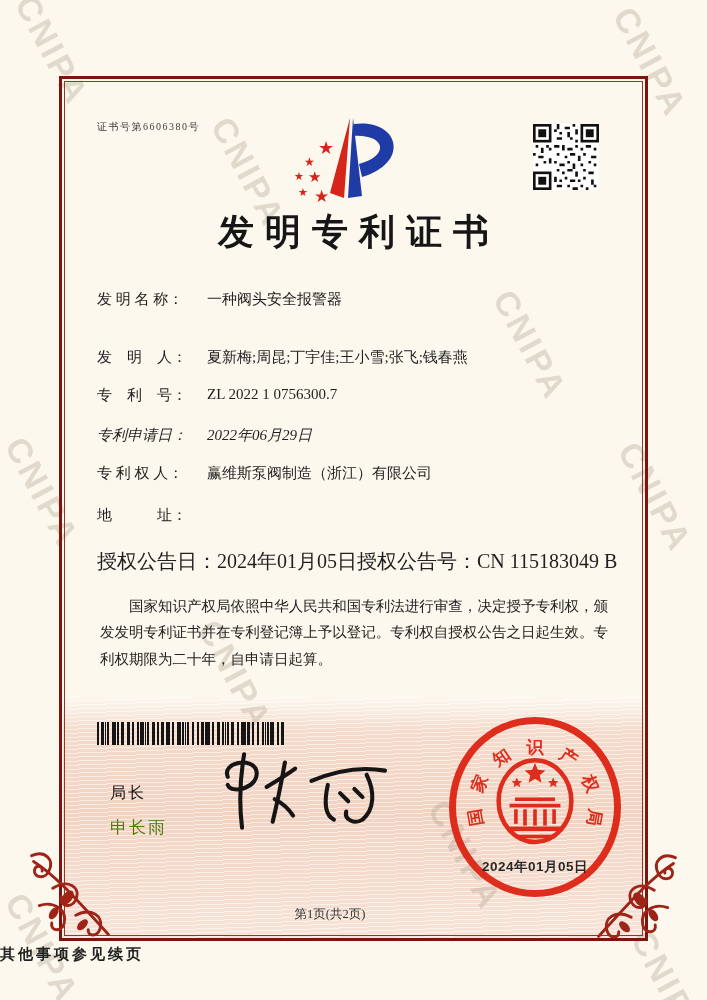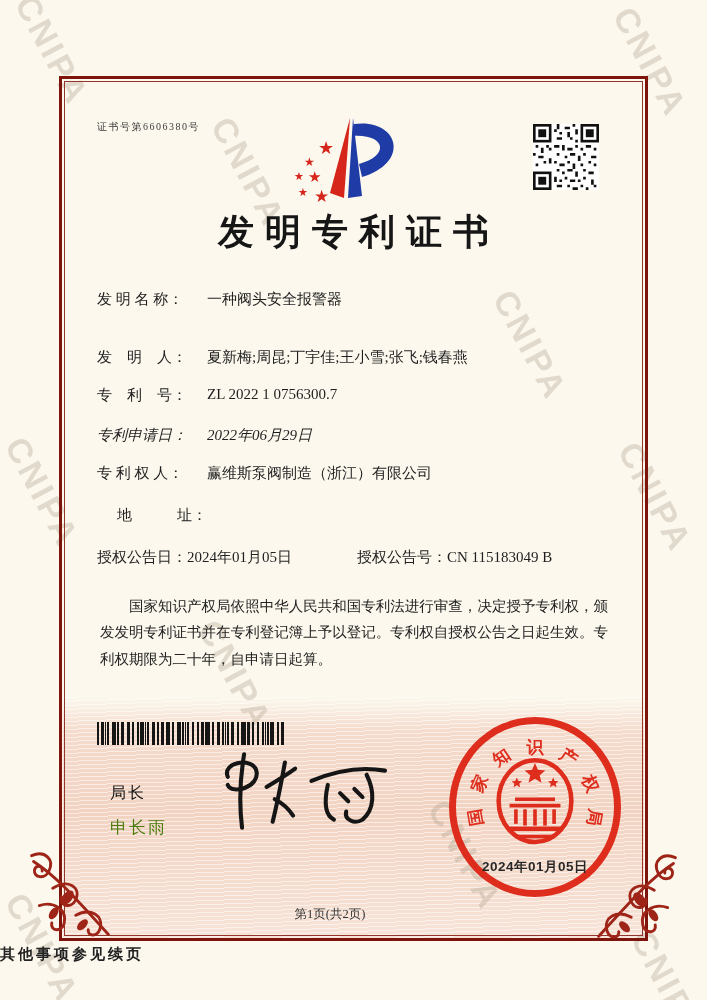--- a/index.html
+++ b/index.html
@@ -32,22 +32,22 @@
            letter-spacing:1.5px;}
   .logo{position:absolute;z-index:3;left:292px;top:114px;width:120px;height:92px;}
   .qr{position:absolute;z-index:3;left:533px;top:124px;width:66px;height:66px;background:#fff;}
   .title{position:absolute;z-index:3;left:0;top:208px;width:707px;text-align:center;
          font-size:36px;font-weight:700;color:#161616;letter-spacing:11px;text-indent:11px;}
 
   
   .row{position:absolute;z-index:3;left:97px;width:520px;display:flex;font-size:15px;color:#1f1f1f;}
   .row .lbl{flex:0 0 110px;white-space:nowrap;}
   .row .val{flex:1;}
-  .r1{top:290px;} .r2{top:348px;} .r3{top:386px;} .r4{top:426px;font-style:italic;} .r5{top:464px;align-items:center;} .r6{top:506px;text-align:right;}
-  .grant-row{position:absolute;z-index:3;left:97px;top:548px;width:540px;font-size:15px;color:#1f1f1f;}
+  .r1{top:290px;} .r2{top:348px;} .r3{top:386px;} .r4{top:426px;font-style:italic;} .r5{top:464px;align-items:center;} .r6{top:506px;}
+  .grant-row{position:absolute;z-index:3;left:97px;top:548px;width:540px;font-size:20px;color:#1f1f1f;}
   .grant-no{position:absolute;left:260px;top:0;white-space:nowrap;}
 
   
   .paras{position:absolute;z-index:3;left:92px;top:585px;width:524px;font-size:14.5px;
          color:#222;line-height:1.82;text-align:justify;}
   .paras p{margin:8px;text-indent:2em;}
 
   
   .barcode{position:absolute;z-index:3;left:97px;top:722px;width:187px;height:23px;
     background:

